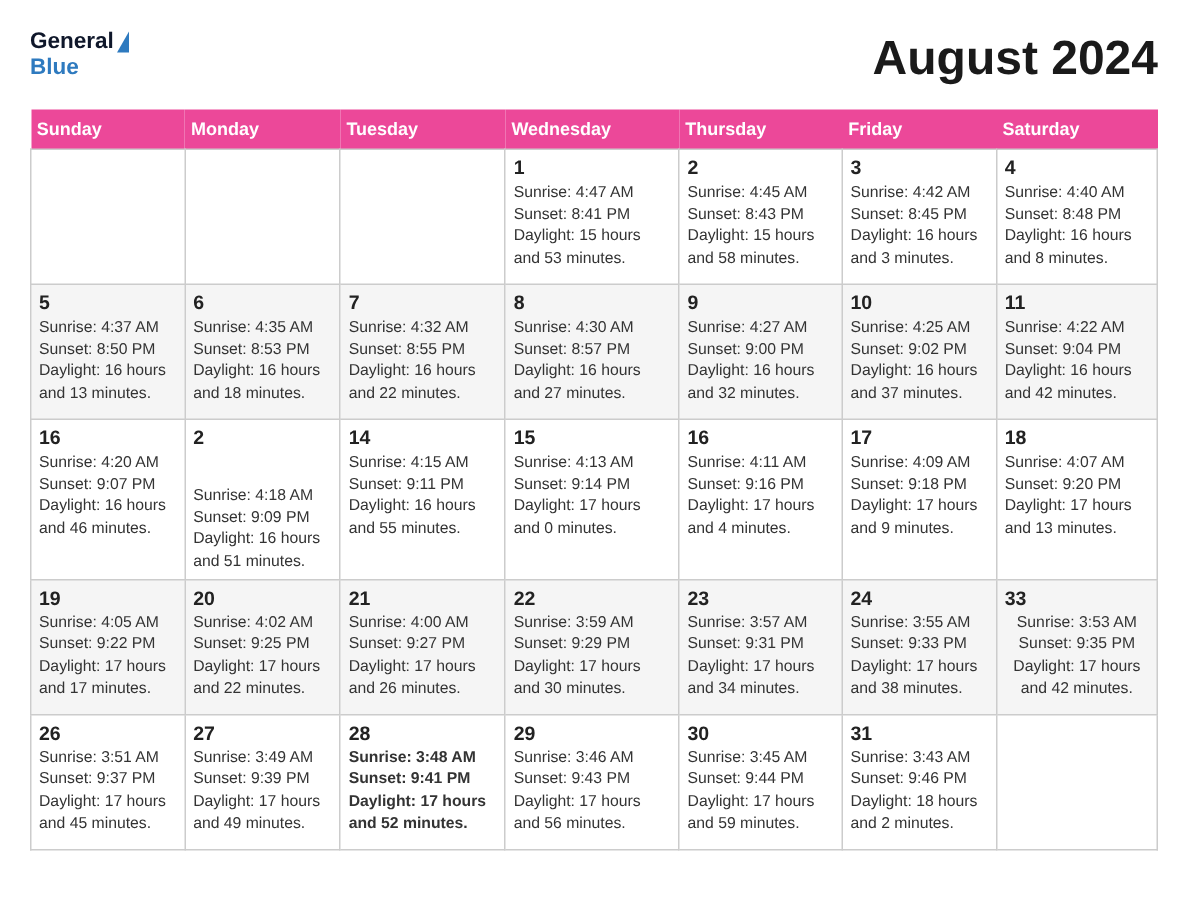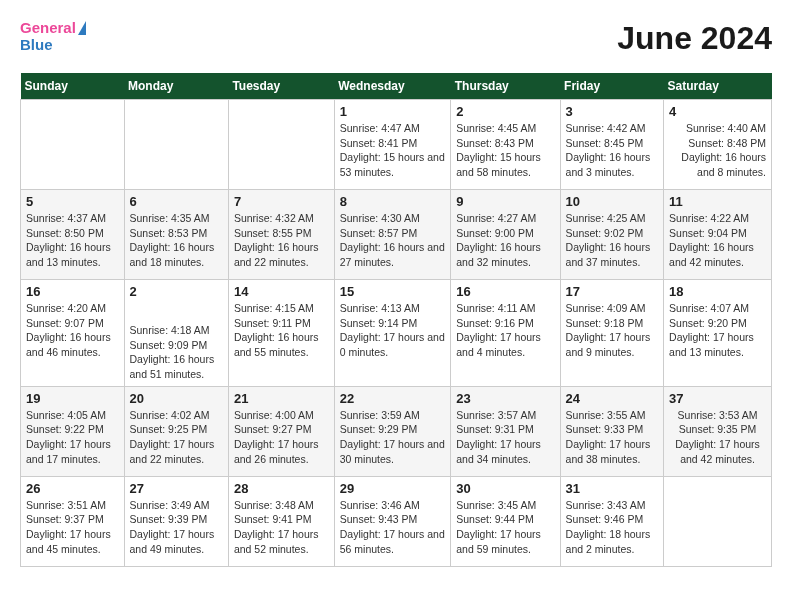--- a/index.html
+++ b/index.html
@@ -17,21 +17,21 @@
       margin-bottom: 16px;
     }
     .logo {
       display: flex;
       flex-direction: column;
       font-size: 18px;
       font-weight: bold;
       color: #1a3a6b;
       line-height: 1.1;
     }
-    .logo-general { font-size: 15px; font-weight: bold; color: #ec4899; }
+    .logo-general { font-size: 15px; font-weight: bold; color: #0f172a; }
     .logo-blue { font-size: 15px; font-weight: bold; color: #2e7abf; }
     .logo-icon {
       display: inline-block;
       width: 0;
       height: 0;
       border-left: 8px solid transparent;
       border-bottom: 14px solid #2e7abf;
       margin-left: 2px;
       vertical-align: middle;
     }
@@ -51,21 +51,21 @@
       font-size: 16px;
       font-weight: normal;
       color: #333;
     }
     table {
       width: 100%;
       border-collapse: collapse;
       font-size: 11px;
     }
     thead tr th {
-      background: #14532d;
+      background: #ec4899;
       color: #fff;
       padding: 6px 4px;
       text-align: left;
       font-size: 12px;
       font-weight: bold;
     }
     tbody tr td {
       border: 1px solid #ccc;
       vertical-align: top;
       padding: 4px 5px;
@@ -99,21 +99,21 @@
 
 <div class="header-area">
   <div class="logo">
     <div class="logo-row">
       <span class="logo-general">General</span>
       <span class="logo-icon"></span>
     </div>
     <span class="logo-blue">Blue</span>
   </div>
   <div class="title-area">
-    <h1>June 2024</h1>
+    <h1>August 2024</h1>
   </div>
 </div>
 
 <table>
   <thead>
     <tr>
     <th>Sunday</th>
         <th>Monday</th>
         <th>Tuesday</th>
         <th>Wednesday</th>
@@ -140,21 +140,21 @@
 Daylight: 15 hours and 58 minutes.</div>
         </td>
         <td>
           <span class="day-num">3</span>
           <div class="cell-content" style="white-space: pre-line;">Sunrise: 4:42 AM
 Sunset: 8:45 PM
 Daylight: 16 hours and 3 minutes.</div>
         </td>
         <td>
           <span class="day-num">4</span>
-          <div class="cell-content" style="white-space: pre-line; text-align: right;">Sunrise: 4:40 AM
+          <div class="cell-content" style="white-space: pre-line;">Sunrise: 4:40 AM
 Sunset: 8:48 PM
 Daylight: 16 hours and 8 minutes.</div>
         </td>
       </tr>
       <tr>
         <td>
           <span class="day-num">5</span>
           <div class="cell-content" style="white-space: pre-line;">Sunrise: 4:37 AM
 Sunset: 8:50 PM
 Daylight: 16 hours and 13 minutes.</div>
@@ -271,42 +271,42 @@
 Sunset: 9:31 PM
 Daylight: 17 hours and 34 minutes.</div>
         </td>
         <td>
           <span class="day-num">24</span>
           <div class="cell-content" style="white-space: pre-line;">Sunrise: 3:55 AM
 Sunset: 9:33 PM
 Daylight: 17 hours and 38 minutes.</div>
         </td>
         <td>
-          <span class="day-num">37</span>
+          <span class="day-num">33</span>
           <div class="cell-content" style="white-space: pre-line; text-align: center;">Sunrise: 3:53 AM
 Sunset: 9:35 PM
 Daylight: 17 hours and 42 minutes.</div>
         </td>
       </tr>
       <tr>
         <td>
           <span class="day-num">26</span>
           <div class="cell-content" style="white-space: pre-line;">Sunrise: 3:51 AM
 Sunset: 9:37 PM
 Daylight: 17 hours and 45 minutes.</div>
         </td>
         <td>
           <span class="day-num">27</span>
           <div class="cell-content" style="white-space: pre-line;">Sunrise: 3:49 AM
 Sunset: 9:39 PM
 Daylight: 17 hours and 49 minutes.</div>
         </td>
         <td>
           <span class="day-num">28</span>
-          <div class="cell-content" style="white-space: pre-line;">Sunrise: 3:48 AM
+          <div class="cell-content" style="white-space: pre-line; font-weight: bold;">Sunrise: 3:48 AM
 Sunset: 9:41 PM
 Daylight: 17 hours and 52 minutes.</div>
         </td>
         <td>
           <span class="day-num">29</span>
           <div class="cell-content" style="white-space: pre-line;">Sunrise: 3:46 AM
 Sunset: 9:43 PM
 Daylight: 17 hours and 56 minutes.</div>
         </td>
         <td>

